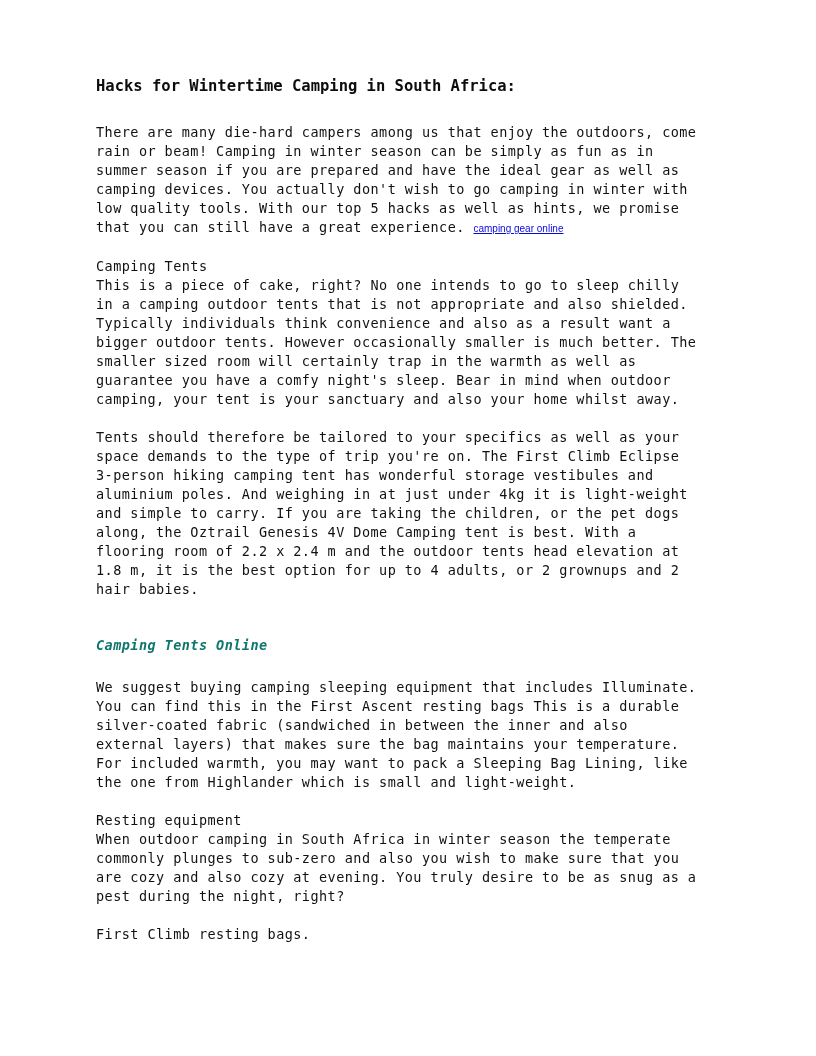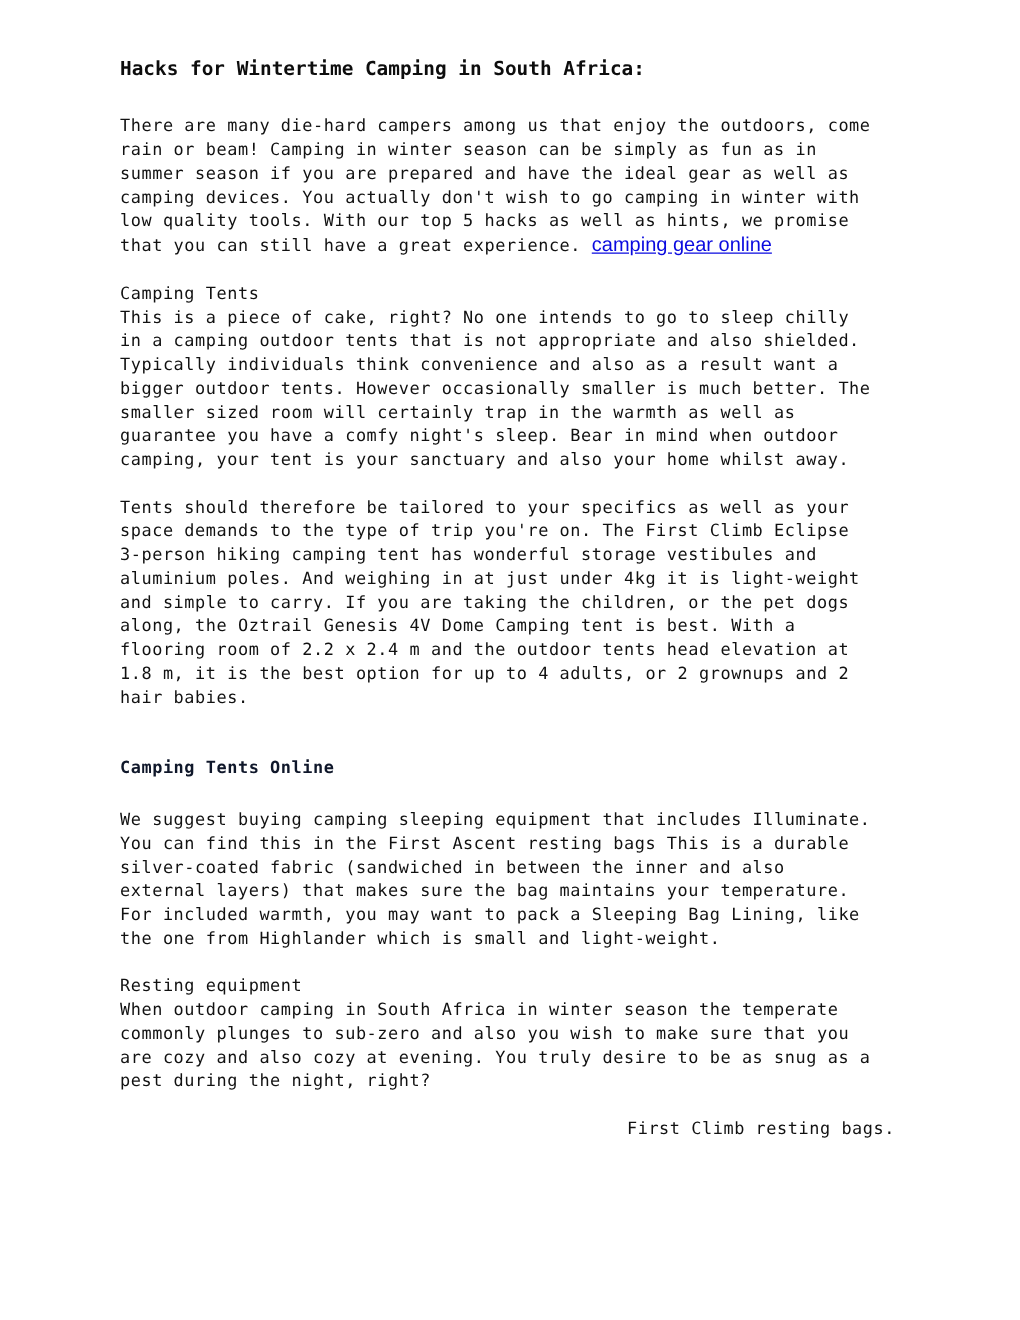--- a/index.html
+++ b/index.html
@@ -11,53 +11,54 @@
     width: 816px;
     height: 1056px;
     overflow: hidden;
     font-family: "DejaVu Sans Mono", "Liberation Mono", monospace;
     color: #111111;
   }
   .page {
     box-sizing: border-box;
     width: 816px;
     min-height: 1056px;
-    padding: 45px 100px 60px 96px;
+    padding: 76px 100px 60px 96px;
     background: #ffffff;
   }
   .doc-title {
     font-family: "DejaVu Sans Mono", "Liberation Mono", monospace;
     font-size: 15.5px;
     font-weight: bold;
     line-height: 20px;
     margin: 0 0 27px 0;
     white-space: pre-wrap;
     color: #0d0d0d;
   }
   .para {
     font-size: 13.5px;
     line-height: 19px;
     margin: 0 0 19px 0;
     white-space: pre-wrap;
     letter-spacing: 0.45px;
     color: #111111;
   }
-  .para:last-child { margin-bottom: 16px; text-align: right; }
+  .para:last-child { margin-bottom: 16px; }
   .sub-heading {
     font-size: 13.5px;
     font-weight: bold;
     line-height: 19px;
     letter-spacing: 0.45px;
     margin: 37px 0 23px 0;
     white-space: pre-wrap;
-    color: #0f172a;
+    color: #0f766e;
+    font-style: italic;
   }
   a.doc-link {
     font-family: "Liberation Sans", sans-serif;
-    font-size: 16px;
+    font-size: 10px;
     letter-spacing: 0px;
     color: #0a0adf;
     text-decoration: underline;
     cursor: pointer;
   }
 </style>
 </head>
 <body>
 
 <div class="page">

